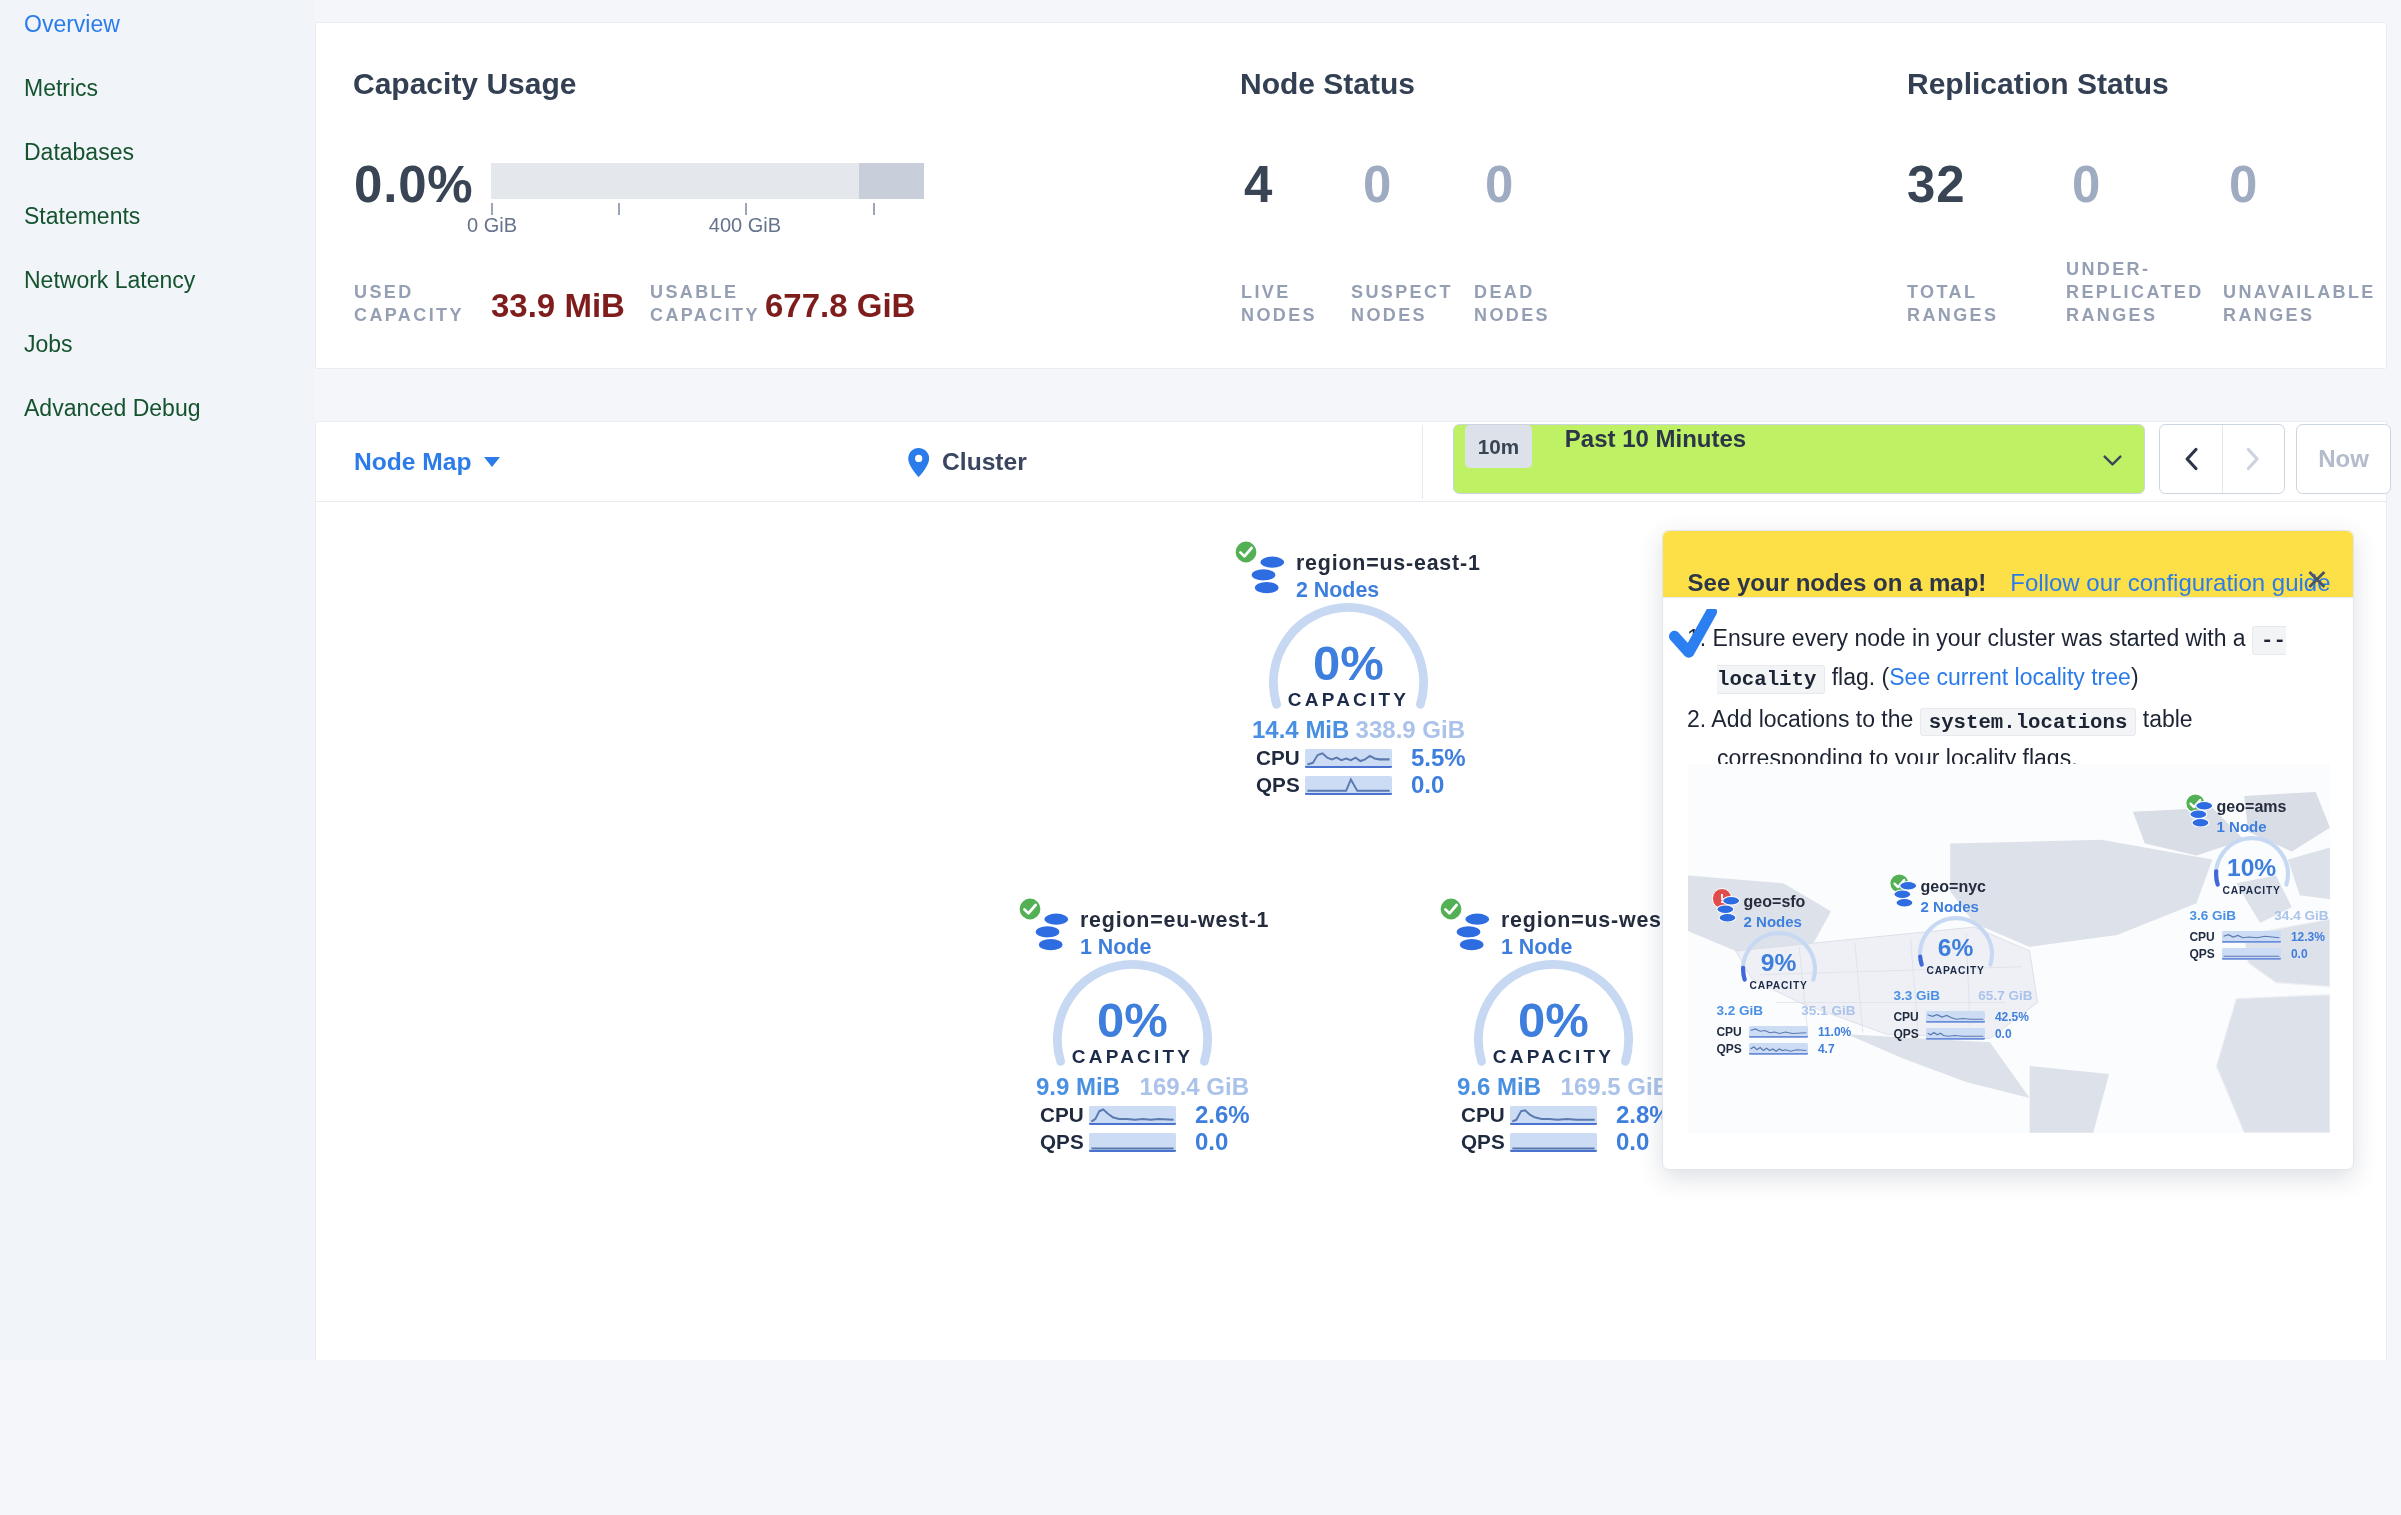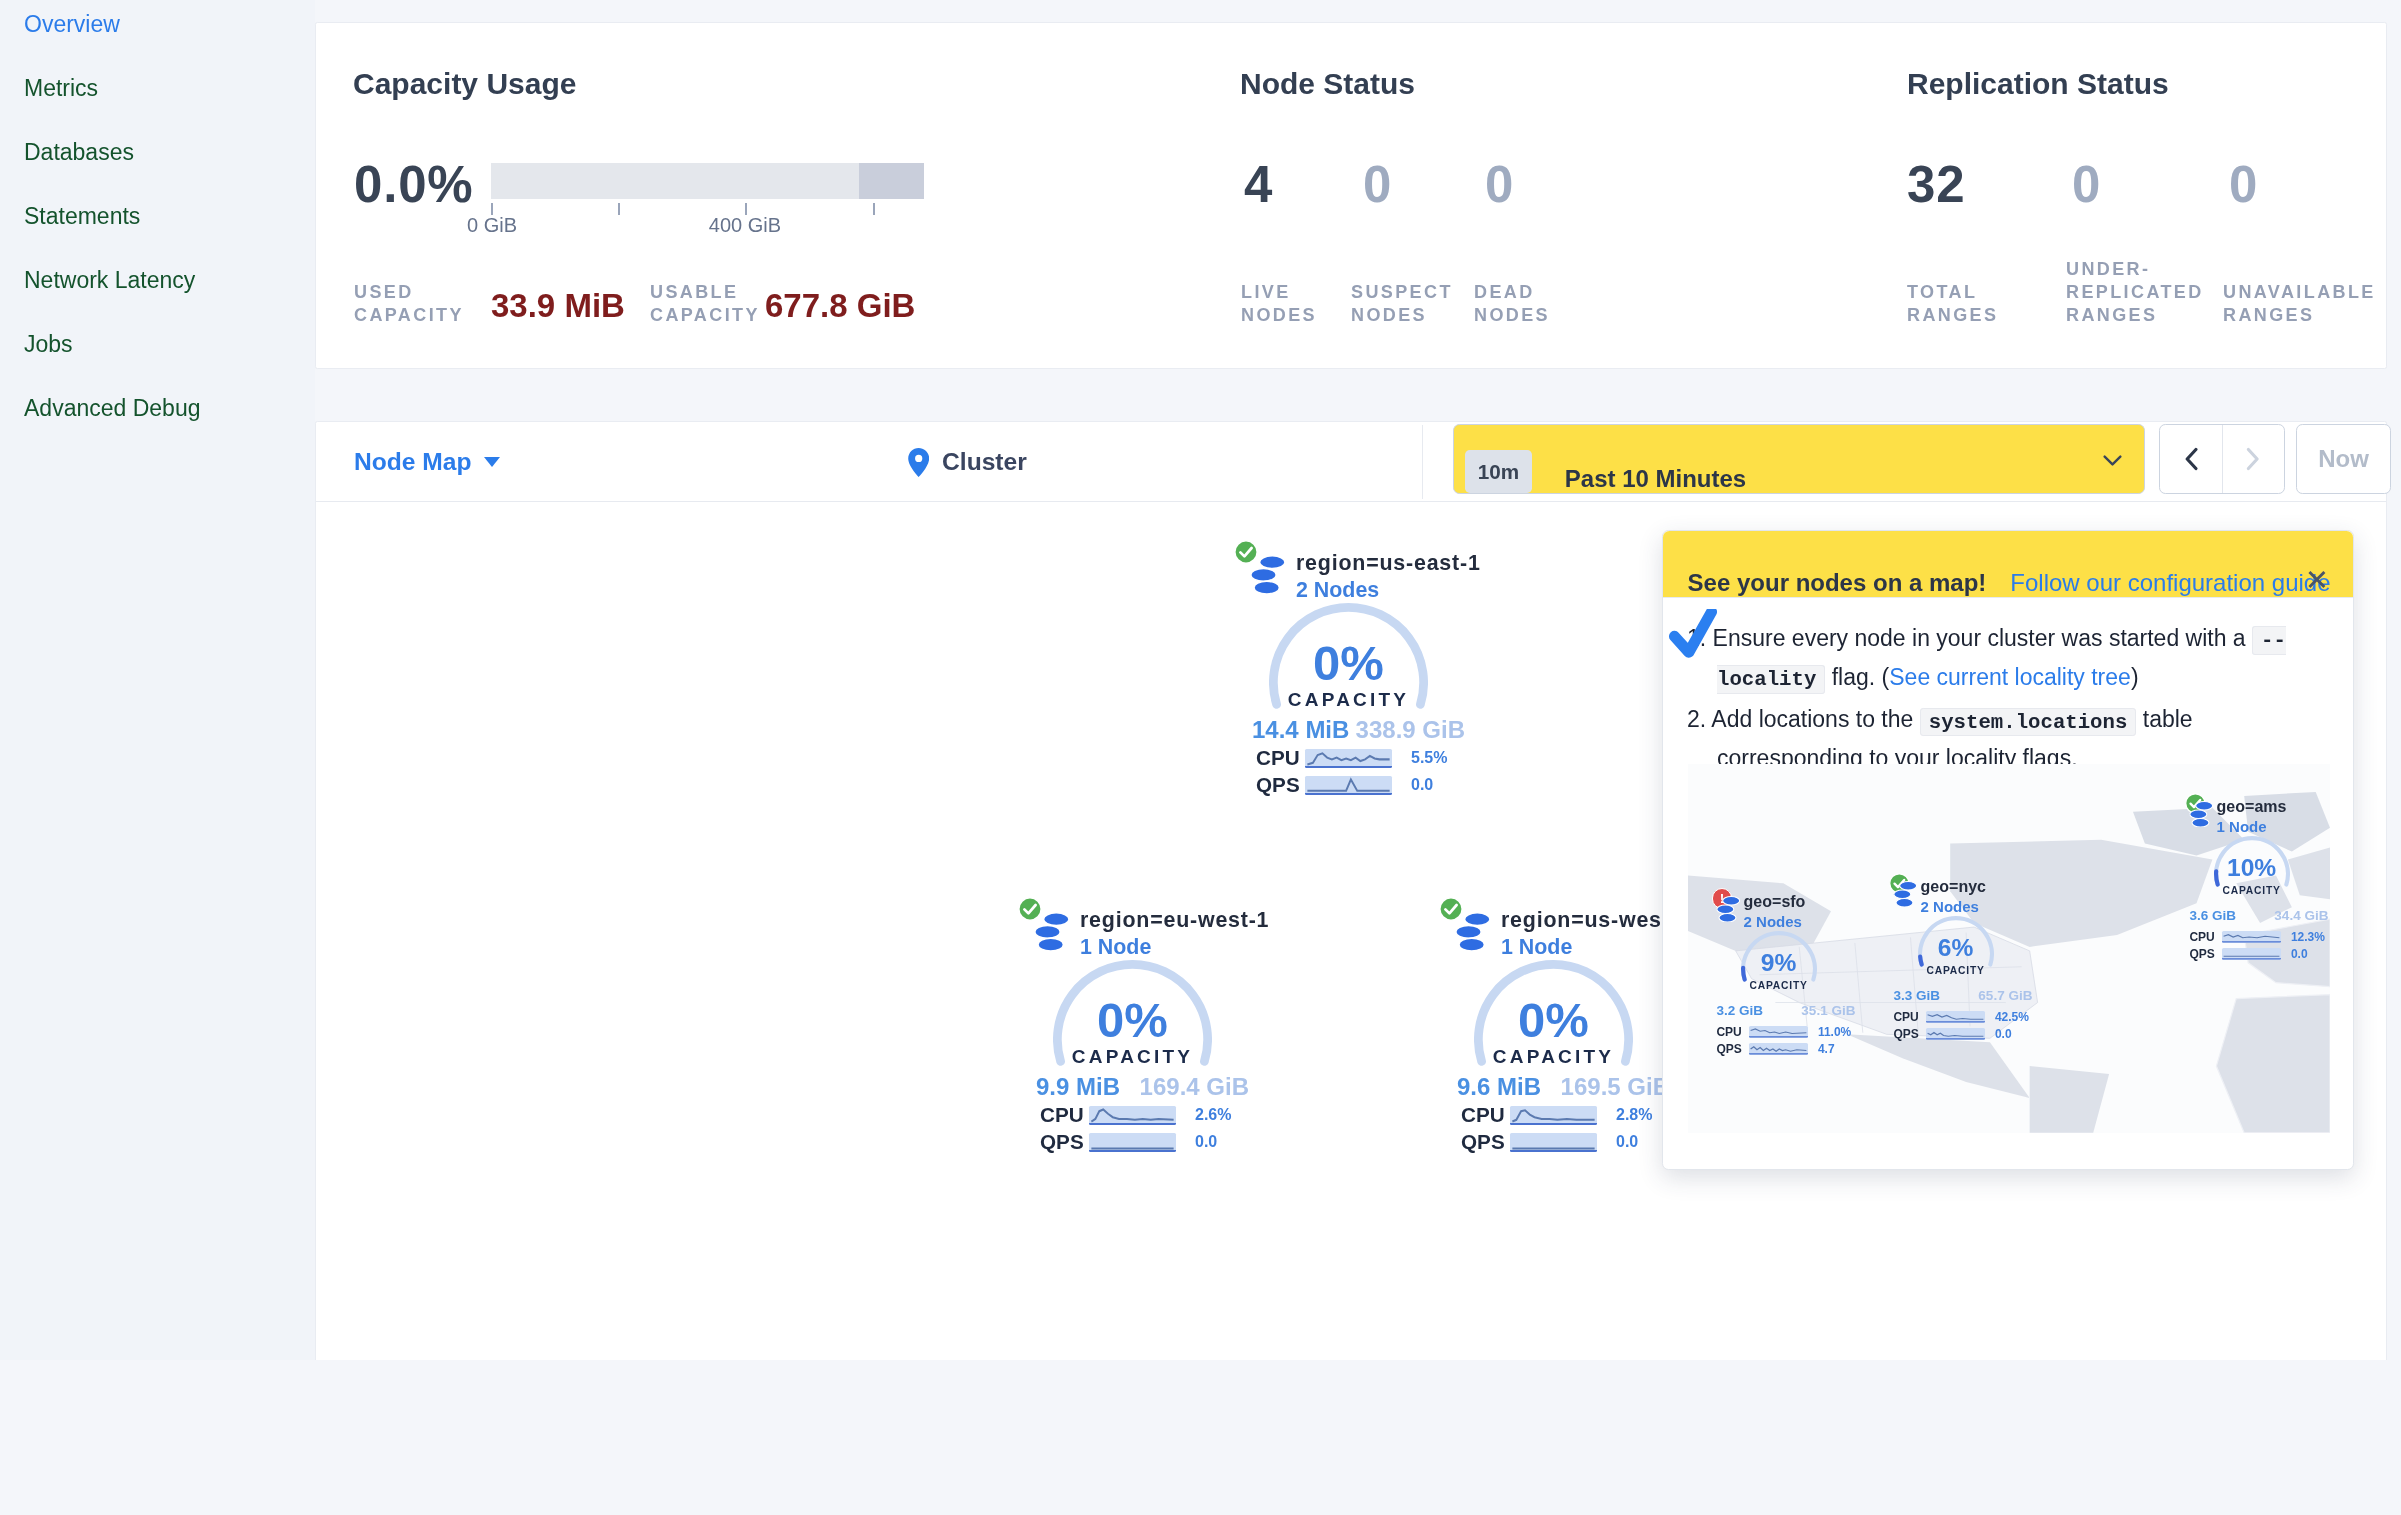--- a/index.html
+++ b/index.html
@@ -40,21 +40,21 @@
   .dropdown-sel {
     position:absolute; left:38px; top:0; height:80px; display:flex; align-items:center; gap:12.7px;
     color:#2b7cea; font-size:24.6px; font-weight:600; cursor:pointer;
   }
   .caret-down { width:0; height:0; border-left:8px solid transparent; border-right:8px solid transparent; border-top:10.3px solid #2b7cea; }
   .breadcrumb { position:absolute; left:592px; top:0; height:80px; display:flex; align-items:center; gap:12.7px;
     font-size:24.6px; font-weight:600; color:#3a4560; cursor:pointer; }
   .vdivider { position:absolute; left:1106px; top:3.2px; width:0.8px; height:74px; background:#e7eaf0; }
   .time-select {
     position:absolute; left:1137px; top:2.4px; width:692px; height:70px;
-    border:0.8px solid #ccd4e0; border-radius:6.4px; background:#fde047; display:flex; align-items:flex-end; cursor:pointer;
+    border:0.8px solid #ccd4e0; border-radius:6.4px; background:#bef264; display:flex; align-items:flex-start; cursor:pointer;
   }
   .time-badge {
     margin-left:11px; background:#dde2ea; border-radius:4.8px; padding:9.5px 12.7px;
     font-size:20.7px; font-weight:700; color:#394455;
   }
   .time-text { margin-left:33px; font-size:24px; font-weight:600; color:#2c3648; }
   .time-chevron { position:absolute; right:22px; top:30px; }
   .nav-group {
     position:absolute; left:1843px; top:2.4px; width:126px; height:70px;
     border:0.8px solid #ccd4e0; border-radius:6.4px; background:#fff; display:flex;
@@ -75,21 +75,21 @@
   .region .rnodes { position:absolute; left:68px; top:38px; font-size:21.4px; font-weight:700; color:#3e7fde; cursor:pointer; }
   .region .gauge { position:absolute; left:41px; top:63px; width:159px; height:159px; }
   .gauge .pct { position:absolute; left:0; top:32px; width:100%; text-align:center; font-size:49px; font-weight:700; color:#3e7fde; }
   .gauge .caplbl { position:absolute; left:0; top:86px; width:100%; text-align:center; font-size:19px; font-weight:700; color:#1c2b4a; letter-spacing:3.2px; }
   .region .caprow { position:absolute; left:24px; top:176px; width:213px; display:flex; justify-content:space-between; font-size:24px; font-weight:600; }
   .caprow .used { color:#4a90e2; }
   .caprow .total { color:#abc3ea; }
   .region .mrow { position:absolute; left:28px; width:222px; height:20.7px; display:flex; align-items:center; }
   .mrow .mlabel { width:49px; font-size:20.7px; font-weight:700; color:#1f2a3f; }
   .mrow .spark { width:87px; height:19px; background:#ccdcf5; border-radius:1.6px; }
-  .mrow .mval { margin-left:19px; font-size:16px; font-weight:700; color:#3e7fde; }
+  .mrow .mval { margin-left:19px; font-size:24px; font-weight:700; color:#3e7fde; }
   
   .popup {
     position:absolute; left:1346px; top:108px; width:692px; height:640px;
     background:#fff; border:0.8px solid #e2e6ec; border-radius:6.4px;
     box-shadow:0 8px 24px rgba(45,55,90,.16);
   }
   .popup-header {
     position:absolute; left:0; top:0; width:100%; height:67px; background:#fde047;
     border-bottom:0.8px solid #e7eaf0; border-radius:6.4px 6.4px 0 0;
     display:flex; align-items:flex-end;

